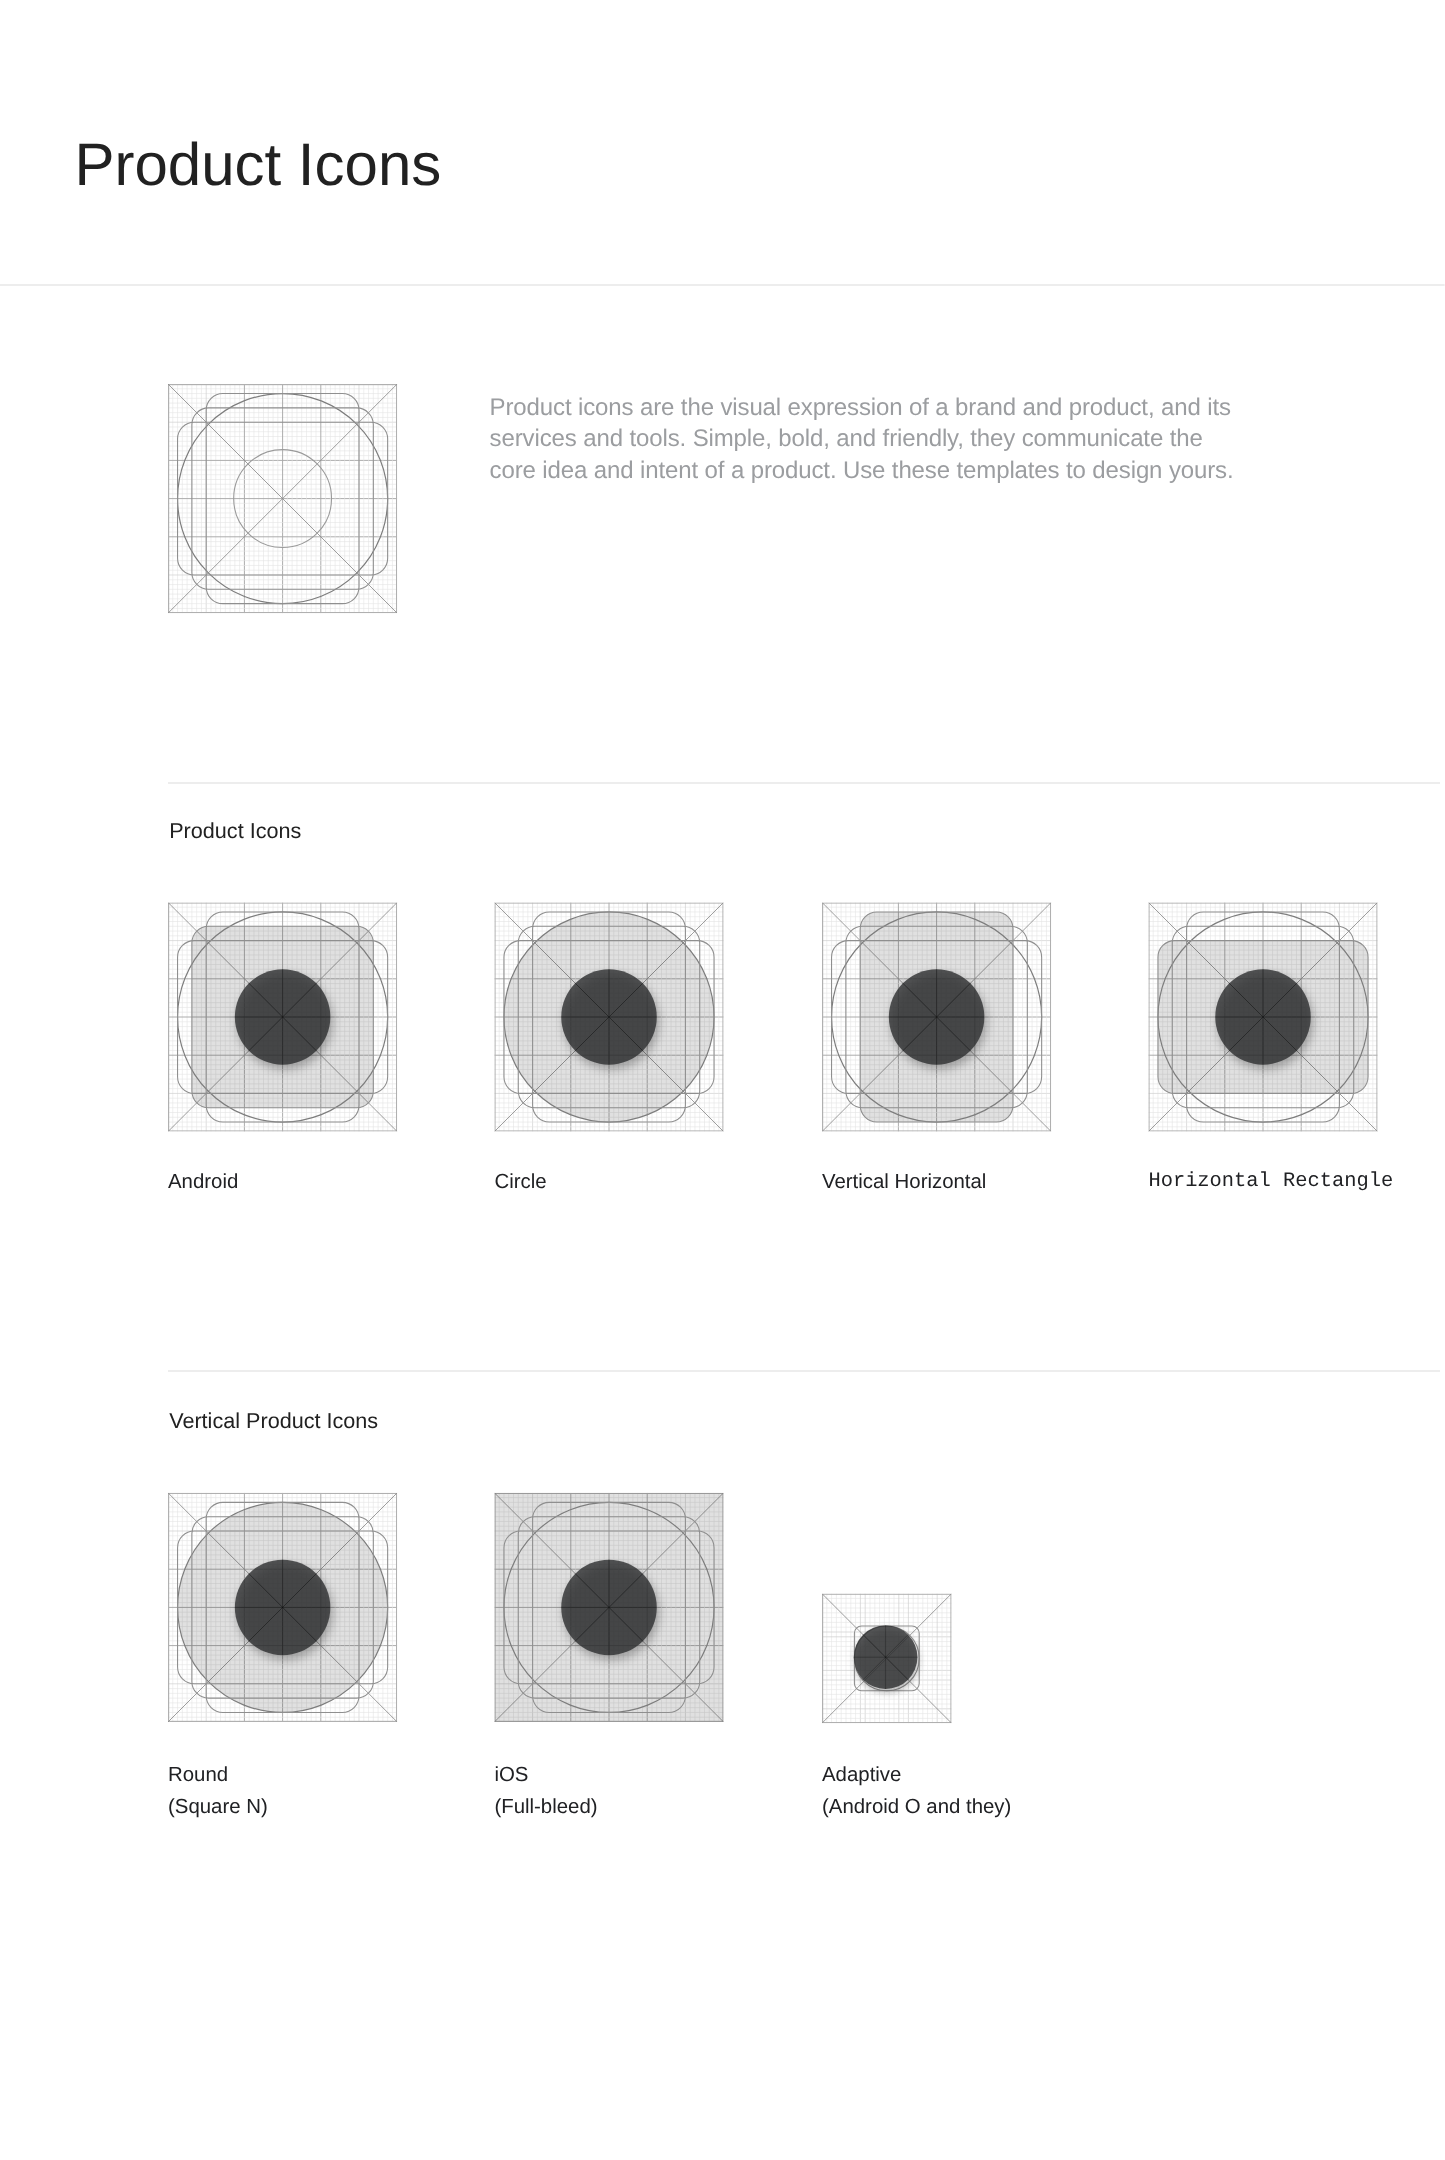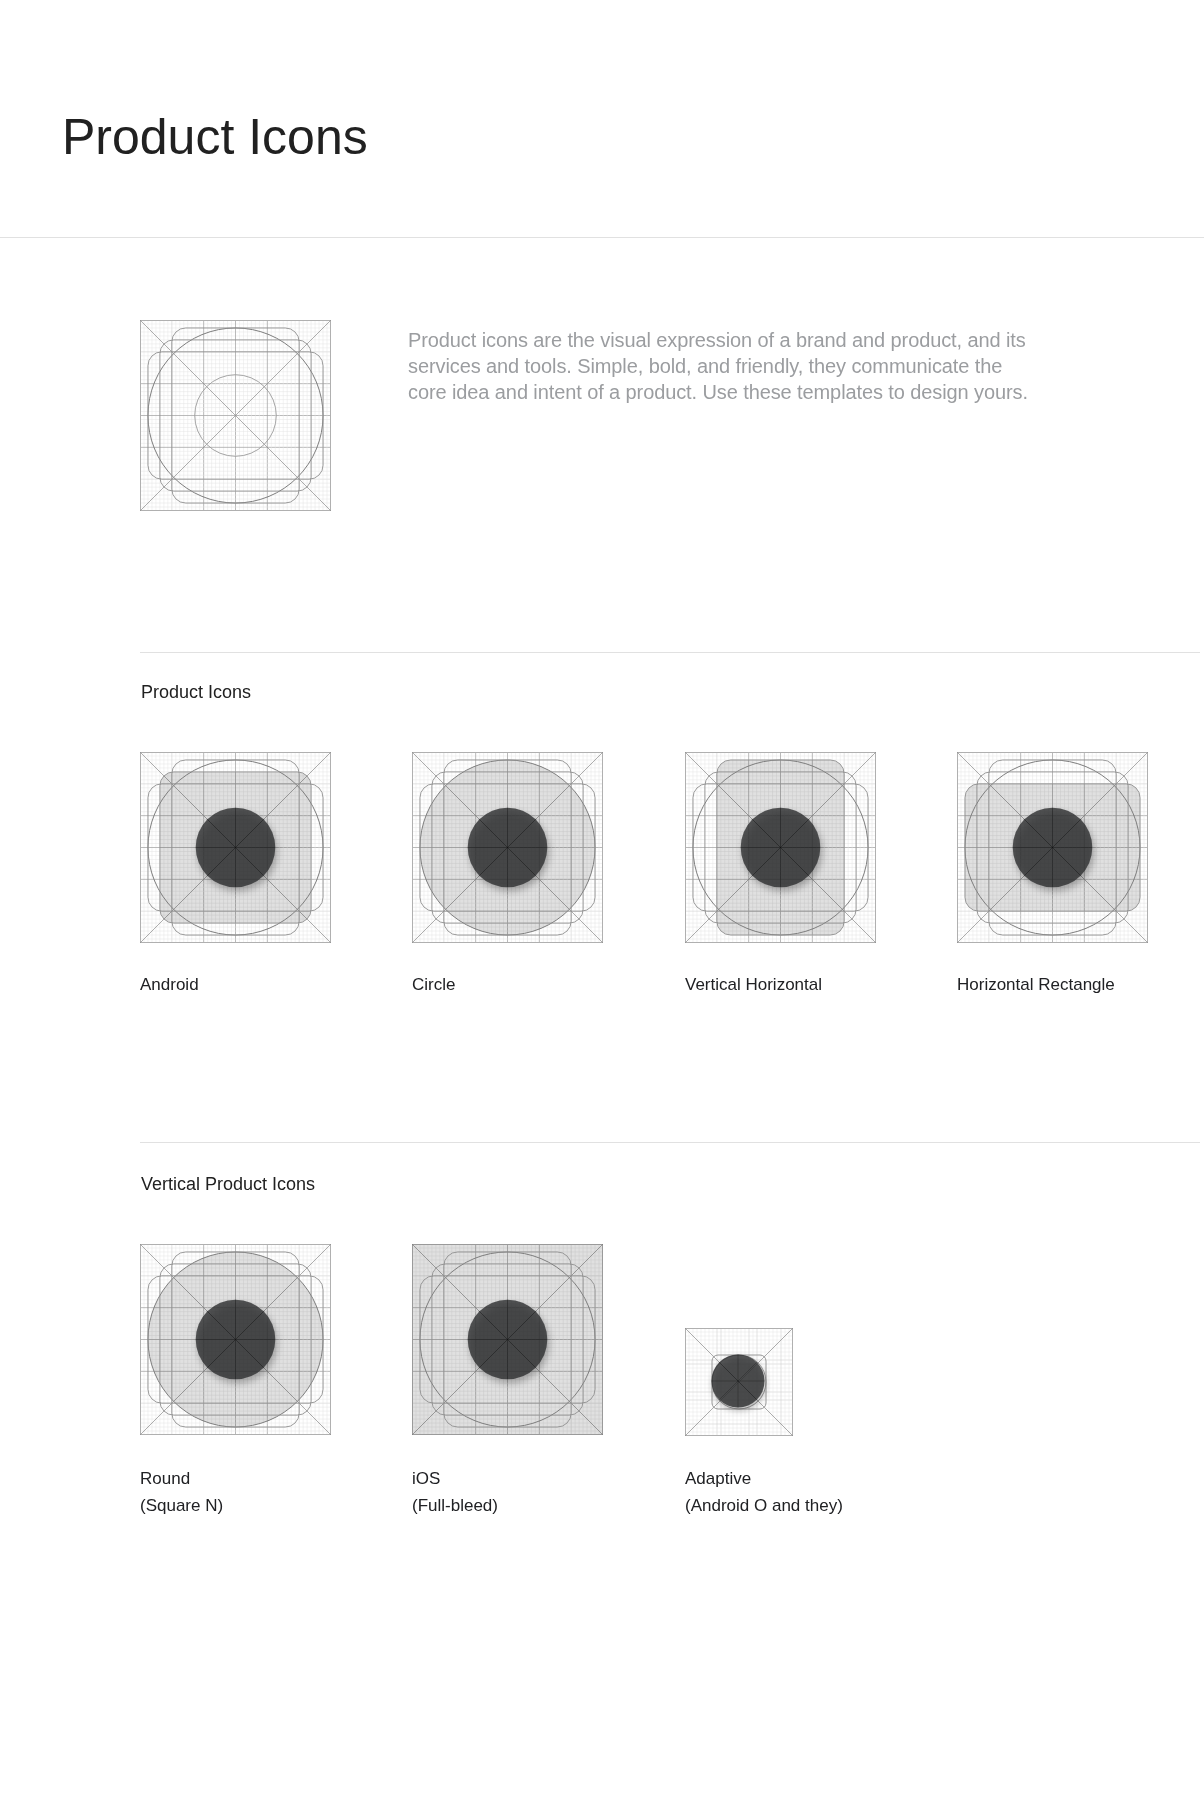--- a/index.html
+++ b/index.html
@@ -29,21 +29,21 @@
   }
   .keyline-figure{position:absolute;width:191px;height:191px;}
   .keyline-figure svg{display:block;}
   .hero-figure{left:140px;top:320px;}
   .card-label{
     position:absolute;margin:0;font-size:17px;line-height:22px;color:#202124;
     white-space:pre-line;
   }
   .row1-label{top:974px;}
   .row2-label{top:1465px;line-height:27px;}
-  .c1{left:140px;} .c2{left:412px;} .c3{left:685px;} .c4{left:957px;}
+  .c1{left:140px;} .c2{left:412px;} .c3{left:685px;} .c4{left:957px;font-family:Liberation Mono, monospace;}
   .row1-fig{top:752px;}
   .row2-fig{top:1244px;}
   .adaptive-fig{width:108px;height:108px;top:1328px;left:685px;}
 </style>
 </head>
 <body>
 
 <h1 class="page-title">Product Icons</h1>
 
 <div class="rule rule-top"></div>

